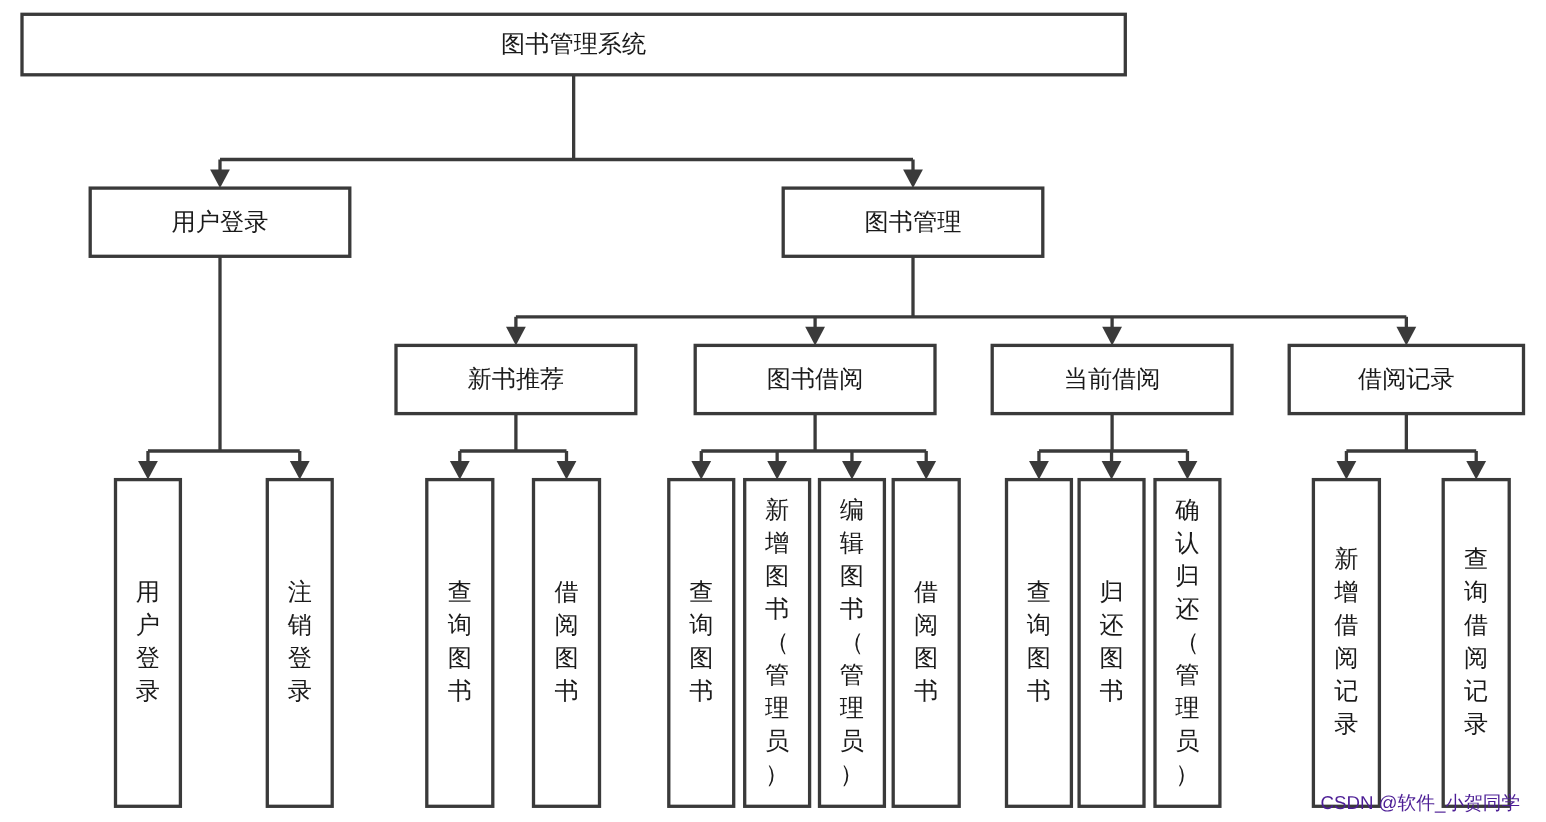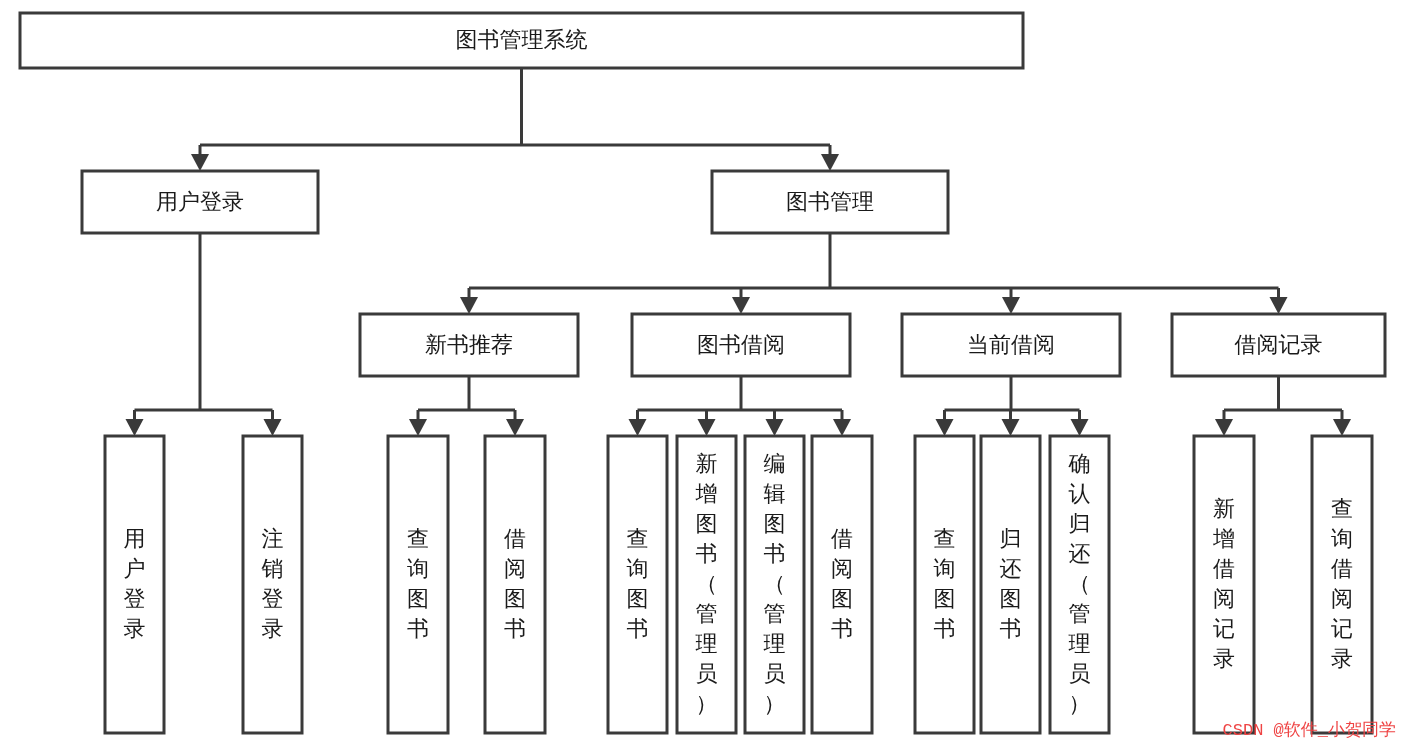--- a/index.html
+++ b/index.html
@@ -41,25 +41,25 @@
     stroke: #3a3a3a;
     stroke-width: 3;
     fill: none;
   }
   .edge-arrow {
     fill: #3a3a3a;
     stroke: none;
   }
   .watermark {
     position: absolute;
-    right: 9px;
+    right: 23px;
     bottom: 6px;
-    font-family: Liberation Mono, monospace;
+    font-family: Liberation Sans, sans-serif;
     font-size: 17px;
-    color: #ef4444;
+    color: #4c1d95;
     white-space: nowrap;
     pointer-events: none;
   }
 </style>
 </head>
 <body>
 
 <svg id="diagram" viewBox="0 0 1405 747">
   <g id="edges-layer">
       <path d="M 521.5 68 L 521.5 145" class="edge-line"></path>

